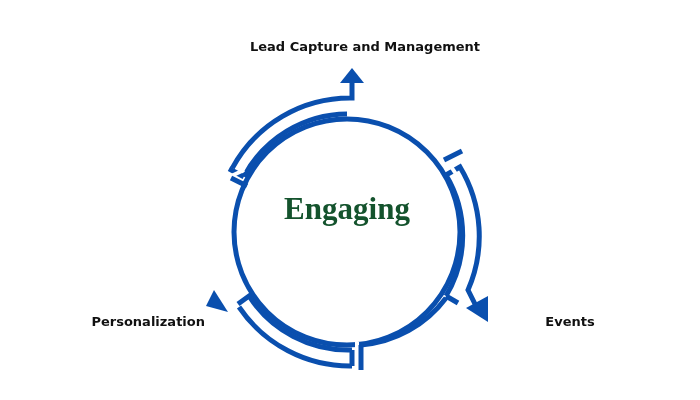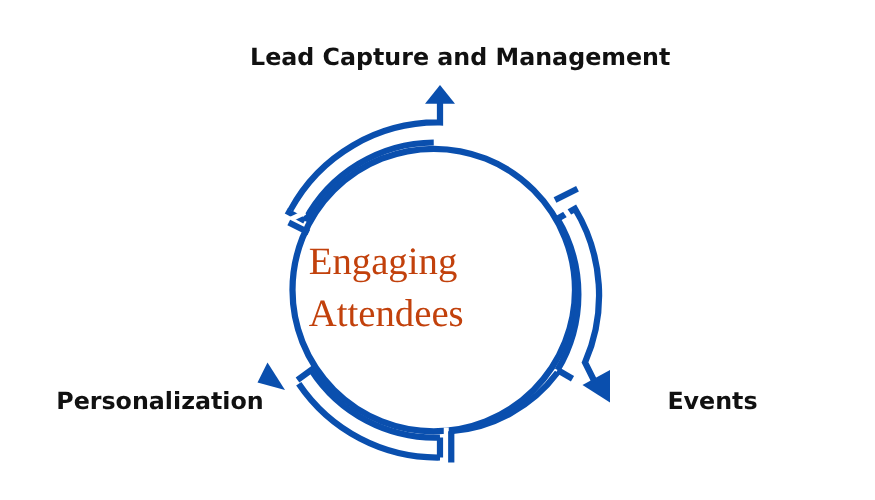--- a/index.html
+++ b/index.html
@@ -2,34 +2,35 @@
 <html><head>
 <meta charset="utf-8">
 <style>
   html, body { margin: 0; padding: 0; background: #ffffff; }
   .canvas { position: relative; width: 700px; height: 400px; overflow: hidden; background: #ffffff; }
   svg { position: absolute; left: 0; top: 0; }
   .label {
     position: absolute;
     font-family: "DejaVu Sans", sans-serif;
     font-weight: bold;
-    font-size: 19px;
+    font-size: 13px;
     color: #111111;
     text-align: center;
     line-height: 27px;
     white-space: nowrap;
   }
   .center-title {
     position: absolute;
     left: 247px; top: 188px; width: 200px;
     font-family: "Liberation Serif", serif;
-    font-weight: normal;
+    font-weight: bold;
     font-size: 31px;
     line-height: 42px;
-    color: #c2410c;
+    color: #14532d;
+    text-align: center;
   }
 </style>
 </head>
 <body>
 
 <div class="canvas">
 
   <svg width="700" height="400" viewBox="0 0 700 400">
     <g fill="none" stroke="#0a4fae" stroke-width="5" stroke-linejoin="miter">
 
@@ -75,21 +76,20 @@
     <g fill="none" stroke="#0a4fae" stroke-width="5">
       <line x1="231" y1="178" x2="247" y2="186"></line>
       <line x1="444" y1="160" x2="462" y2="151"></line>
       <line x1="361" y1="345" x2="361" y2="370"></line>
       <path d="M 361 345 A 118 118 0 0 0 446 298"></path>
     </g>
   </svg>
 
   <div class="center-title">
     <div>Engaging</div>
-    <div>Attendees</div>
   </div>
 
   <div class="label" style="left:200px; top:33px; width:330px;">Lead Capture and Management</div>
 
   <div class="label" style="left:495px; top:308px; width:150px;">
     <div>Events</div>
   </div>
 
   <div class="label" style="left:45px; top:308px; width:160px;text-align:right;">Personalization</div>
 

